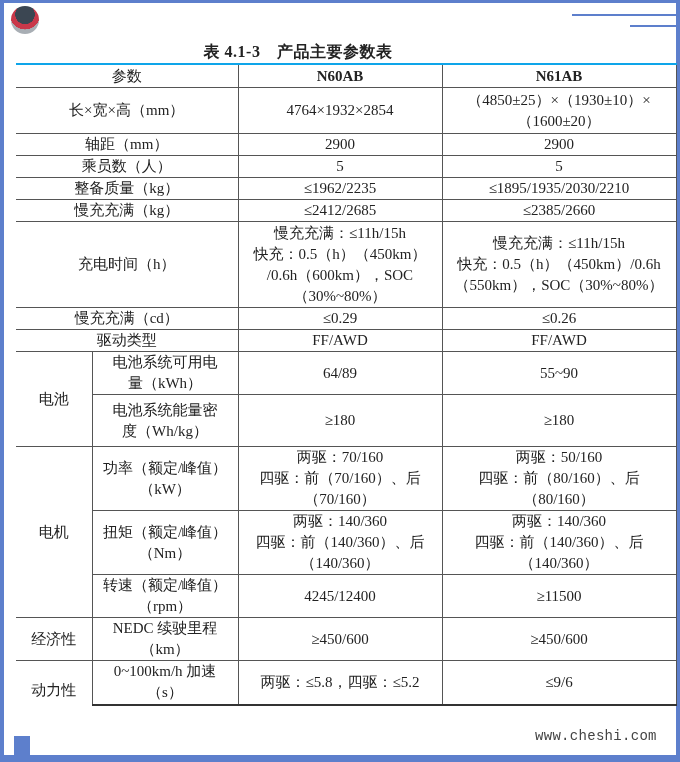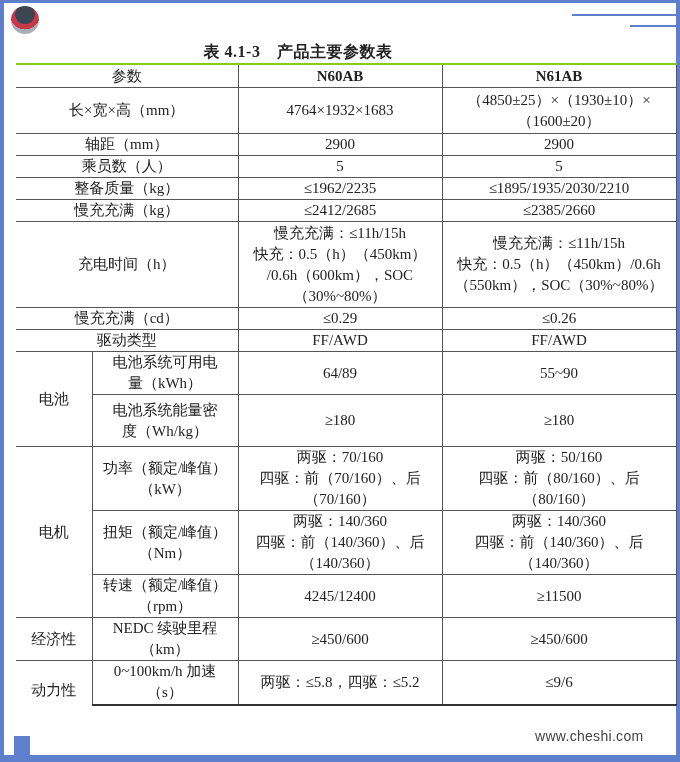--- a/index.html
+++ b/index.html
@@ -26,26 +26,26 @@
     font-size: 16px; font-weight: bold; letter-spacing: 0.5px;
   }
   table.spec {
     position: absolute; left: 16px; top: 63px; width: 660px;
     border-collapse: collapse; font-size: 15px; table-layout: fixed;
   }
   table.spec td {
     border: 1px solid #555; text-align: center; vertical-align: middle;
     padding: 0 4px; line-height: 21px;
   }
-  table.spec tr.head td { border-top: 2px solid #84cc16; height: 22px; }
+  table.spec tr.head td { border-top: 2px solid #0ea5e9; height: 22px; }
   table.spec tr.head td.bold { font-weight: bold; }
   table.spec tr:last-child td { border-bottom: 2px solid #333; }
   table.spec td:first-child { border-left: none; }
   .watermark {
-    position: absolute; left: 535px; top: 728px; font-family: Liberation Sans, sans-serif;
+    position: absolute; left: 535px; top: 728px; font-family: Liberation Mono, monospace;
     font-size: 14px; color: #444; letter-spacing: 0.3px;
   }
 </style>
 </head>
 <body>
 
 <div class="frame-top"></div>
 <div class="frame-left"></div>
 <div class="frame-right"></div>
 <div class="frame-bottom"></div>
@@ -64,21 +64,21 @@
       <col style="width:234px">
   </colgroup>
   <tbody>
       <tr class="head">
     <td colspan="2">参数</td>
     <td class="bold">N60AB</td>
     <td class="bold">N61AB</td>
   </tr>
   <tr style="height:46px">
     <td colspan="2">长×宽×高（mm）</td>
-    <td>4764×1932×1683</td>
+    <td>4764×1932×2854</td>
     <td>
           <div>（4850±25）×（1930±10）×</div>
           <div>（1600±20）</div>
         </td>
   </tr>
   <tr style="height:22px">
     <td colspan="2">轴距（mm）</td>
     <td>2900</td>
     <td>2900</td>
   </tr>

